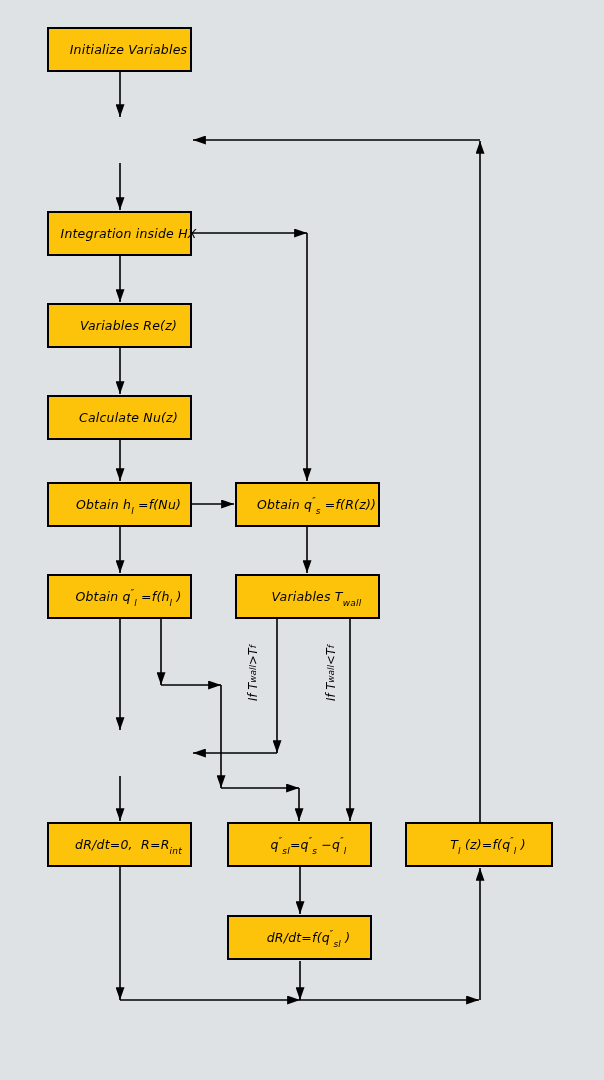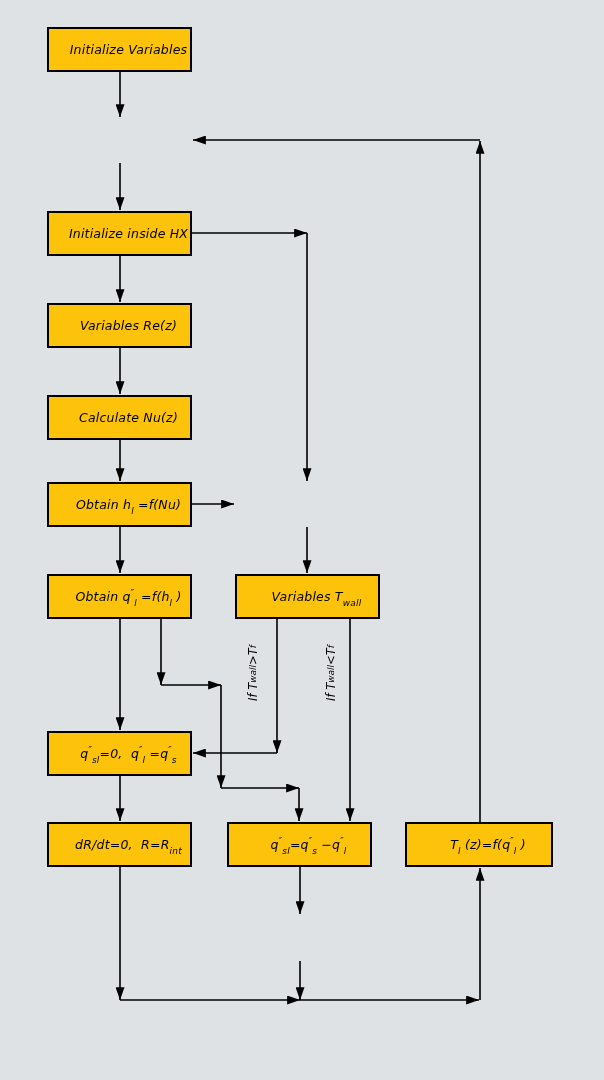--- a/index.html
+++ b/index.html
@@ -95,39 +95,40 @@
     <line x1="300" y1="961" x2="300" y2="1000" marker-end="url(#arr)"></line>
 
     <line x1="480" y1="1000" x2="480" y2="868" marker-end="url(#arr)"></line>
     <line x1="480" y1="822" x2="480" y2="141" marker-end="url(#arr)"></line>
     <line x1="480" y1="140" x2="193" y2="140" marker-end="url(#arr)"></line>
   </svg>
 
   <div class="box" style="left:47px;top:27px"><span>Initialize Variables</span></div>
 
 
-  <div class="box" style="left:47px;top:211px"><span>Initialize inside HX</span></div>
+  <div class="box" style="left:47px;top:211px"><span>Integration inside HX</span></div>
 
   <div class="box" style="left:47px;top:303px"><span>Variables Re(z)</span></div>
 
   <div class="box" style="left:47px;top:395px"><span>Calculate Nu(z)</span></div>
 
   <div class="box" style="left:47px;top:482px"><span><span>Obtain h</span><sub>l</sub><span> =f(Nu)</span></span></div>
 
+  <div class="box" style="left:235px;top:482px"><span><span>Obtain q</span><sup>″</sup><sub>s</sub><span> =f(R(z))</span></span></div>
 
   <div class="box" style="left:47px;top:574px"><span><span>Obtain q</span><sup>″</sup><sub>l</sub><span> =f(h</span><sub>l</sub><span> )</span></span></div>
 
   <div class="box" style="left:235px;top:574px"><span><span>Variables T</span><sub>wall</sub></span></div>
 
-  <div class="box" style="left:47px;top:731px"><span><span>q</span><sup>″</sup><sub>sl</sub><span>=0,  q</span><sup>″</sup><sub>l</sub><span> =q</span><sup>″</sup><sub>s</sub></span></div>
 
   <div class="box" style="left:47px;top:822px"><span><span>dR/dt=0,  R=R</span><sub>int</sub></span></div>
 
   <div class="box" style="left:405px;top:822px;width:148px"><span><span>T</span><sub>l</sub><span> (z)=f(q</span><sup>″</sup><sub>l</sub><span> )</span></span></div>
 
   <div class="box" style="left:227px;top:822px"><span><span>q</span><sup>″</sup><sub>sl</sub><span>=q</span><sup>″</sup><sub>s</sub><span> −q</span><sup>″</sup><sub>l</sub></span></div>
 
+  <div class="box" style="left:227px;top:915px"><span><span>dR/dt=f(q</span><sup>″</sup><sub>sl</sub><span> )</span></span></div>
 
   <div class="vlabel" style="left:198px;top:665px"><span>If T</span><sub>wall</sub><span>&gt;T</span><sub>f</sub></div>
 
   <div class="vlabel" style="left:276px;top:665px"><span>If T</span><sub>wall</sub><span>&lt;T</span><sub>f</sub></div>
 
 </div>
 
 </body></html>

